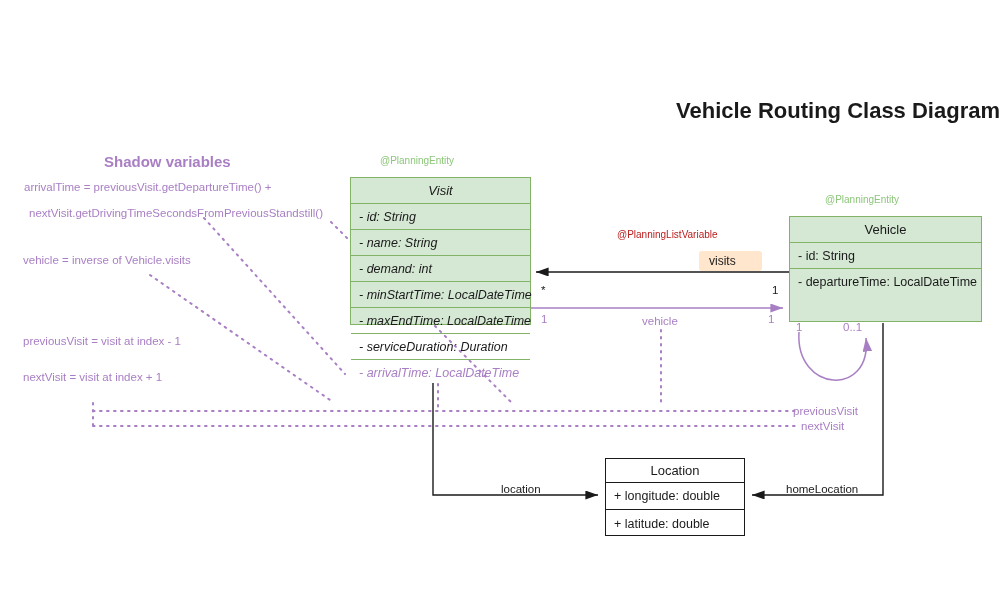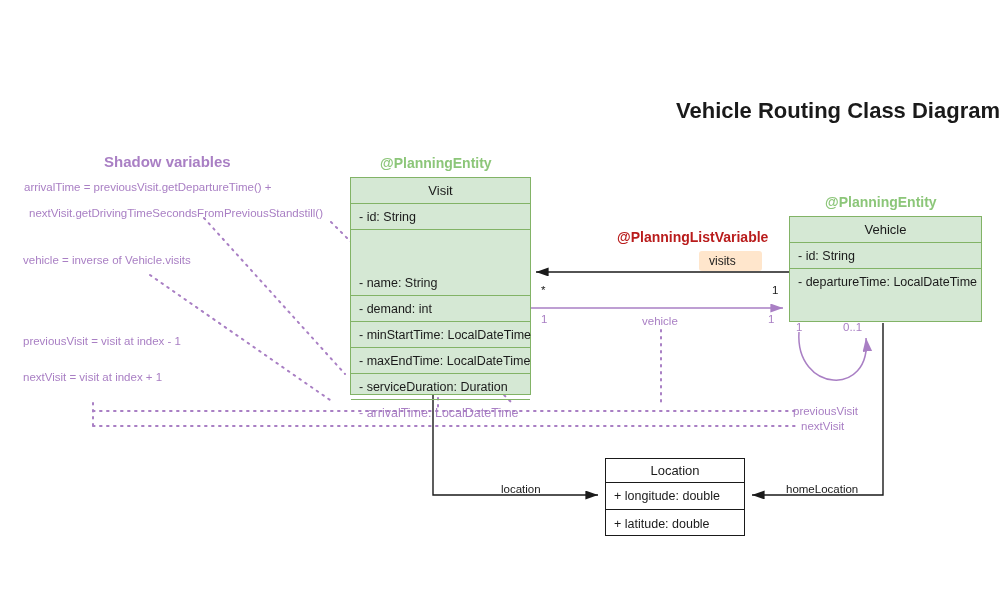--- a/index.html
+++ b/index.html
@@ -63,22 +63,22 @@
     justify-content: center;
     font-size: 13px;
   }
   .uml-row.shadow {
     color: #a97fc4;
   }
 
   
   .stereotype {
     position: absolute;
-    font-size: 14px;
-    font-weight: bold;
+    font-size: 10px;
+    font-weight: normal;
     color: #8cc679;
     white-space: nowrap;
   }
   .stereotype.orange { color: #b91c1c; text-align: right; }
 
   
   #shadow-heading {
     position: absolute;
     font-size: 15px;
     font-weight: bold;
@@ -169,24 +169,24 @@
   <div id="shadow-heading" style="left:104px; top:153px;">Shadow variables</div>
 
   <div class="shadow-note" style="left:24px; top:181px;">arrivalTime = previousVisit.getDepartureTime() +</div>
   <div class="shadow-note" style="left:29px; top:207px;">nextVisit.getDrivingTimeSecondsFromPreviousStandstill()</div>
   <div class="shadow-note" style="left:23px; top:254px;">vehicle = inverse of Vehicle.visits</div>
   <div class="shadow-note" style="left:23px; top:335px;">previousVisit = visit at index - 1</div>
   <div class="shadow-note" style="left:23px; top:371px;">nextVisit = visit at index + 1</div>
 
   <div class="stereotype" style="left:380px; top:155px;">@PlanningEntity</div>
 
-  <div class="uml-class" id="class-visit" style="left:350px; top:177px; width:181px; height:218px;">
+  <div class="uml-class" id="class-visit" style="left:350px; top:177px; width:181px; height:148px;font-style:italic;">
     <div class="uml-row header" style="height:26px;">Visit</div>
     <div class="uml-row" style="height:26px;">- id: String</div>
-    <div class="uml-row" style="height:26px;margin-top:40px;">- name: String</div>
+    <div class="uml-row" style="height:26px;">- name: String</div>
     <div class="uml-row" style="height:26px;">- demand: int</div>
     <div class="uml-row" style="height:26px;">- minStartTime: LocalDateTime</div>
     <div class="uml-row" style="height:26px;">- maxEndTime: LocalDateTime</div>
     <div class="uml-row" style="height:26px;">- serviceDuration: Duration</div>
     <div class="uml-row shadow last" style="height:26px;">- arrivalTime: LocalDateTime</div>
   </div>
 
   <div class="stereotype" style="left:825px; top:194px;">@PlanningEntity</div>
 
   <div class="uml-class" id="class-vehicle" style="left:789px; top:216px; width:193px; height:106px;">

